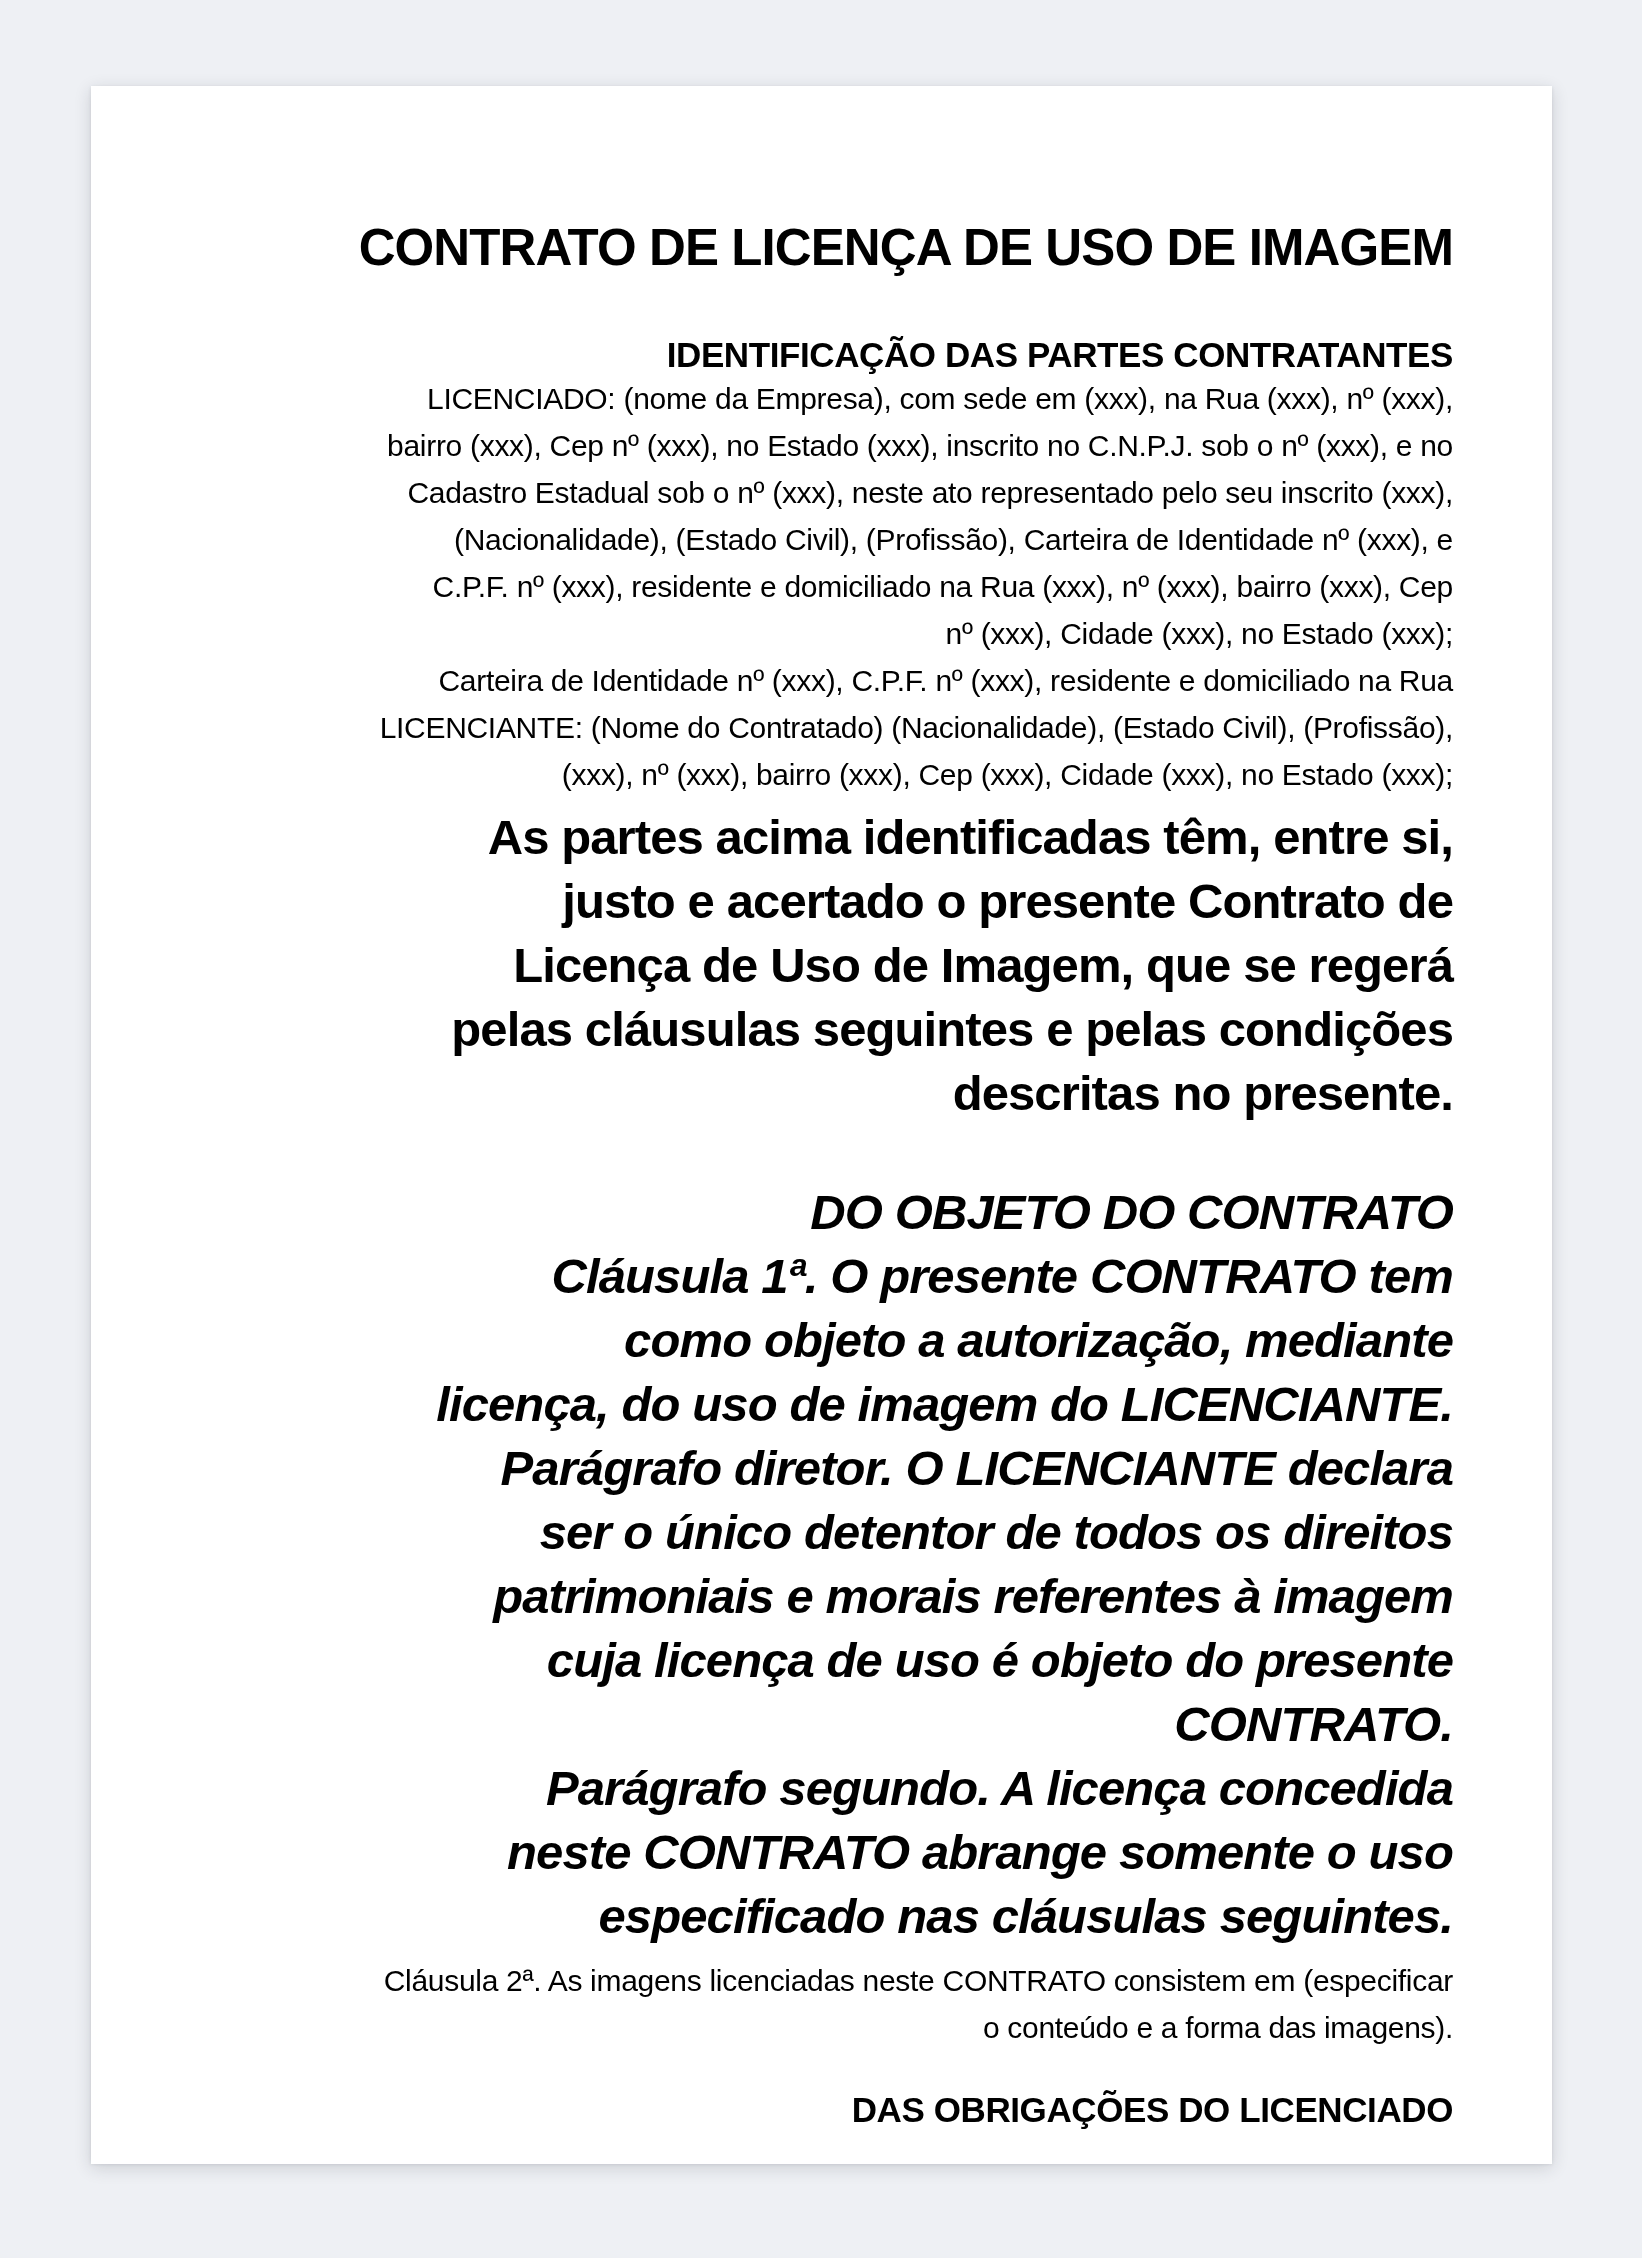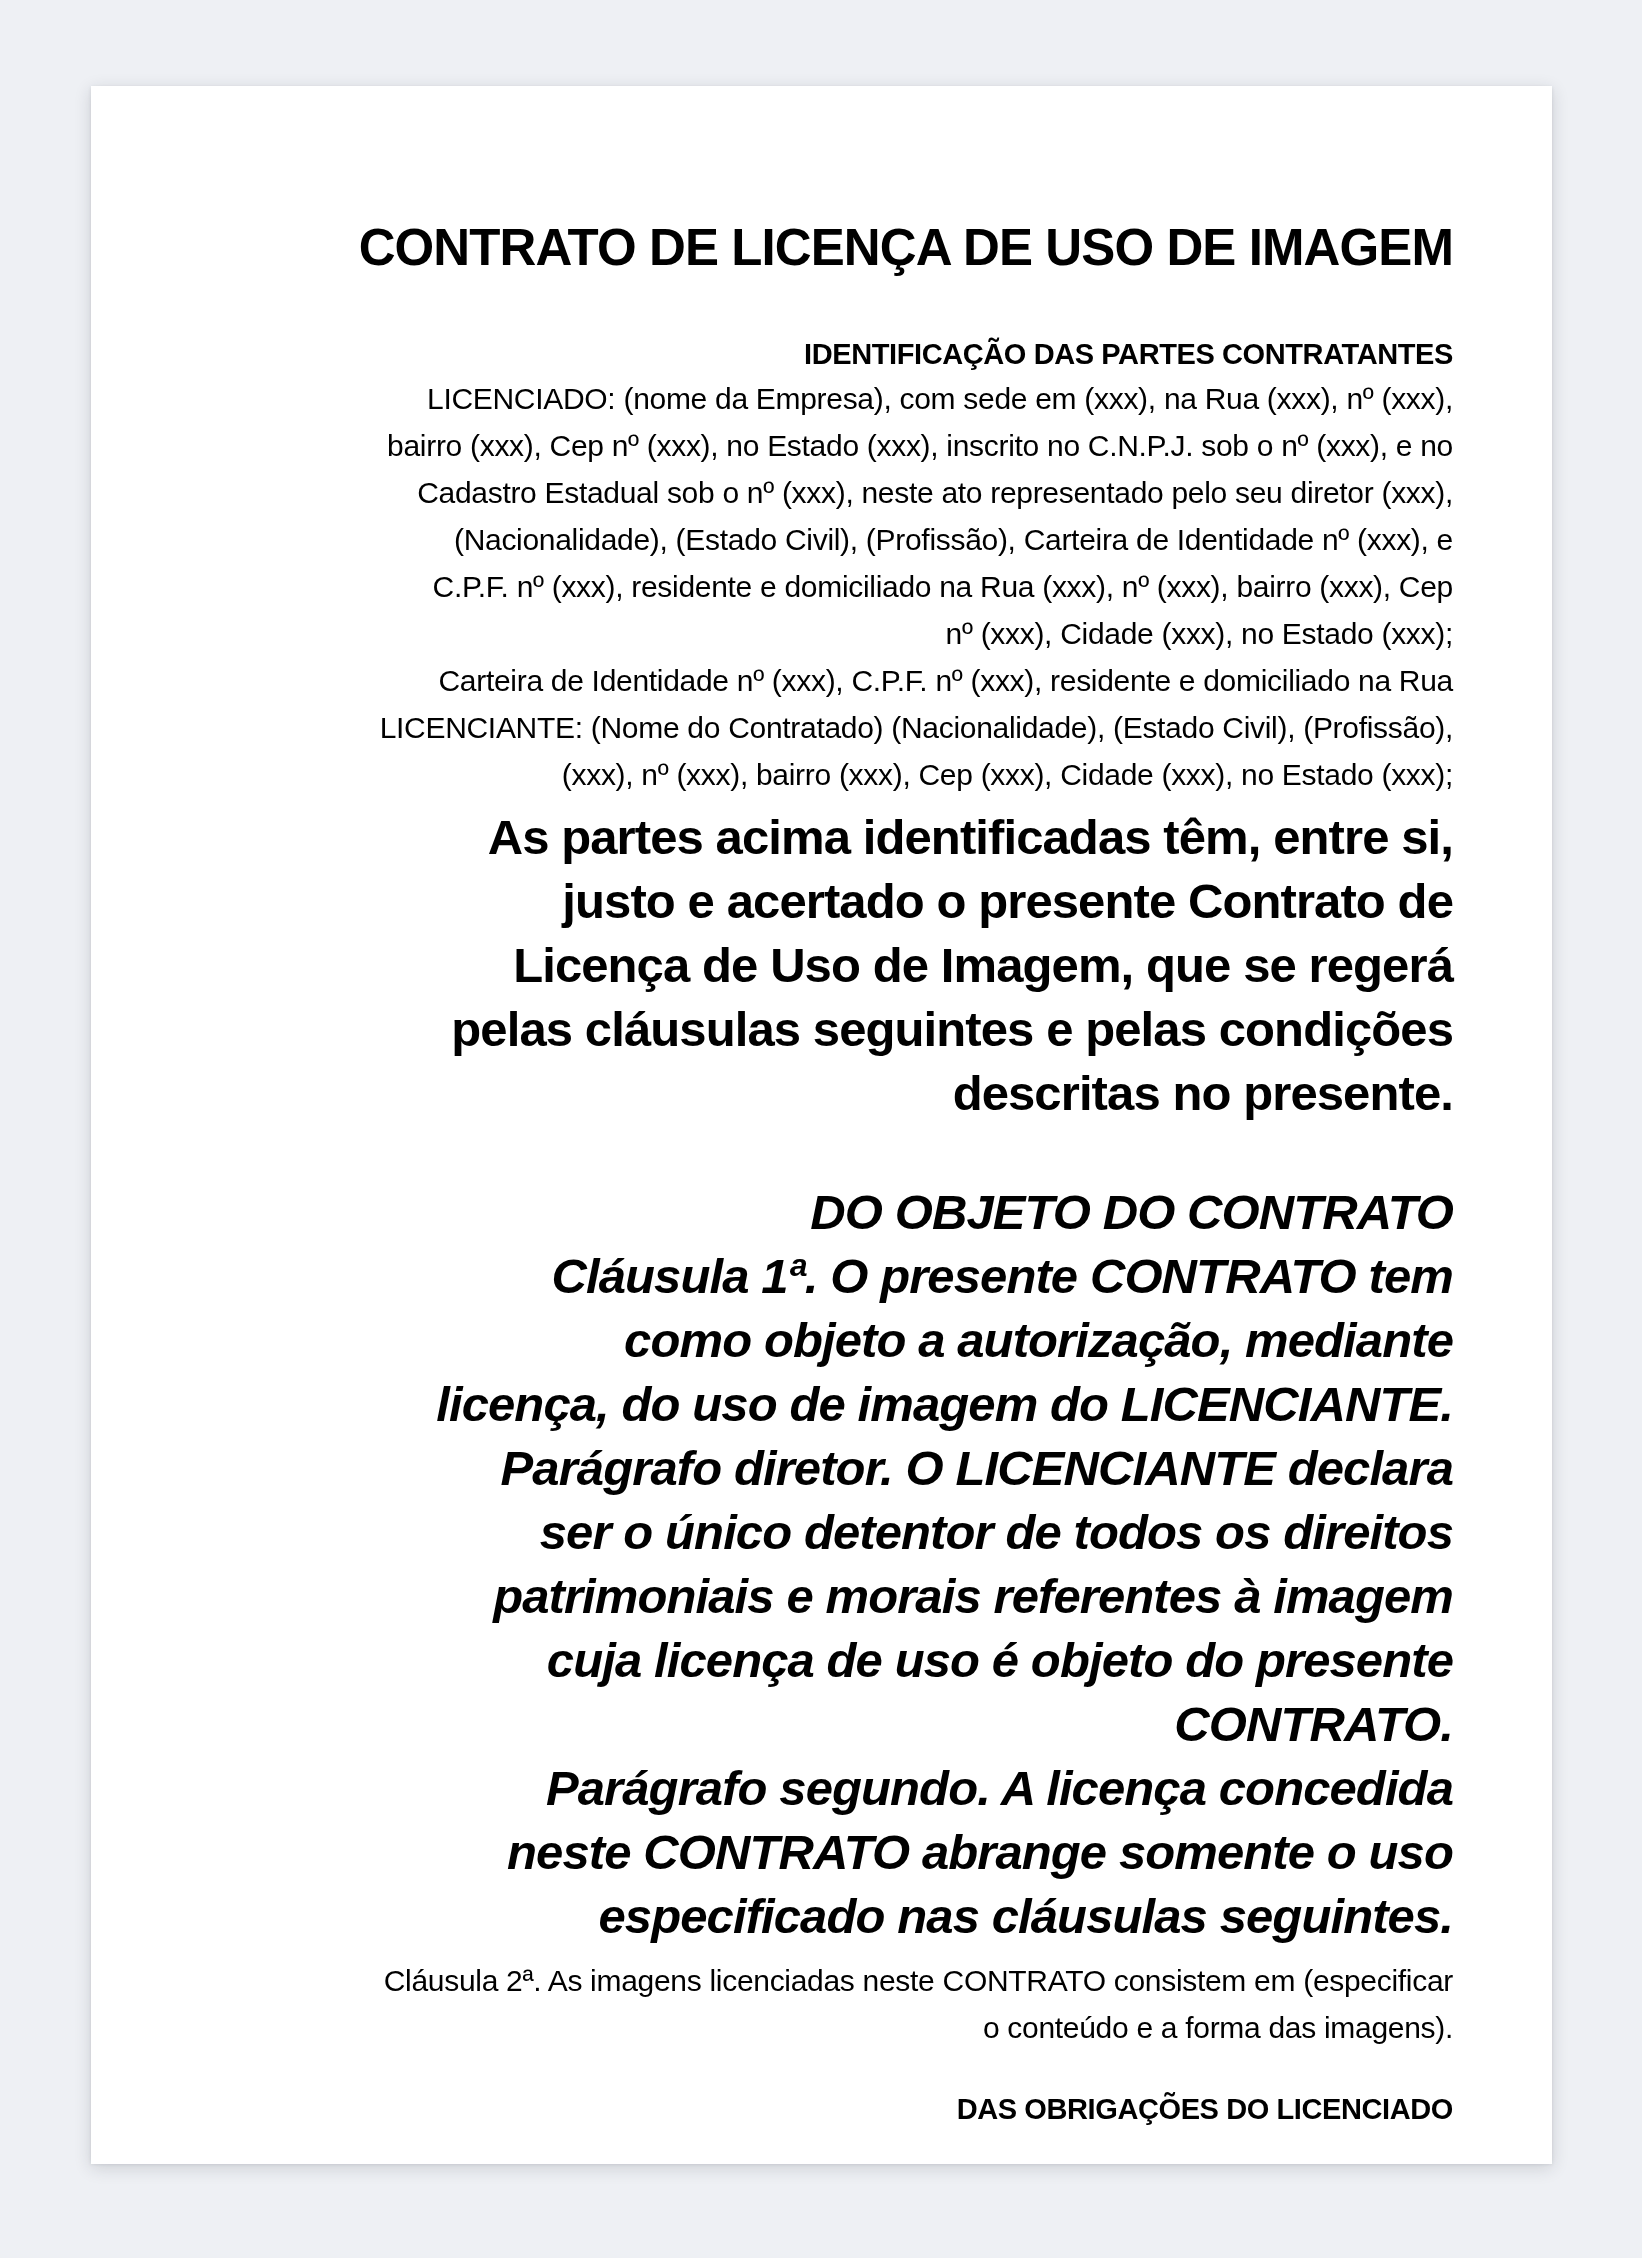--- a/index.html
+++ b/index.html
@@ -23,21 +23,21 @@
     text-align: right;
   }
   .doc-title {
     font-size: 51px;
     line-height: 51px;
     font-weight: 700;
     letter-spacing: -0.9px;
     white-space: nowrap;
   }
   .sec-heading {
-    font-size: 29px;
+    font-size: 35px;
     line-height: 35px;
     font-weight: 700;
     letter-spacing: -0.4px;
     white-space: nowrap;
   }
   .heading-identification { margin-top: 64px; }
   .heading-obligations   { margin-top: 41px; }
   .body-block { margin-top: 3px; }
   .body-line {
     font-size: 30px;
@@ -61,21 +61,21 @@
 
 <div class="paper">
 
   <div class="doc-title">CONTRATO DE LICENÇA DE USO DE IMAGEM</div>
 
   <div class="sec-heading heading-identification">IDENTIFICAÇÃO DAS PARTES CONTRATANTES</div>
 
   <div class="body-block">
     <div class="body-line">LICENCIADO: (nome da Empresa), com sede em (xxx), na Rua (xxx), nº (xxx),</div>
     <div class="body-line">bairro (xxx), Cep nº (xxx), no Estado (xxx), inscrito no C.N.P.J. sob o nº (xxx), e no</div>
-    <div class="body-line">Cadastro Estadual sob o nº (xxx), neste ato representado pelo seu diretor (xxx),</div>
+    <div class="body-line">Cadastro Estadual sob o nº (xxx), neste ato representado pelo seu inscrito (xxx),</div>
     <div class="body-line">(Nacionalidade), (Estado Civil), (Profissão), Carteira de Identidade nº (xxx), e</div>
     <div class="body-line">C.P.F. nº (xxx), residente e domiciliado na Rua (xxx), nº (xxx), bairro (xxx), Cep</div>
     <div class="body-line">nº (xxx), Cidade (xxx), no Estado (xxx);</div>
     <div class="body-line">Carteira de Identidade nº (xxx), C.P.F. nº (xxx), residente e domiciliado na Rua</div>
     <div class="body-line">LICENCIANTE: (Nome do Contratado) (Nacionalidade), (Estado Civil), (Profissão),</div>
     <div class="body-line">(xxx), nº (xxx), bairro (xxx), Cep (xxx), Cidade (xxx), no Estado (xxx);</div>
   </div>
 
   <div class="preamble-block">
     <div class="bold-line">As partes acima identificadas têm, entre si,</div>

